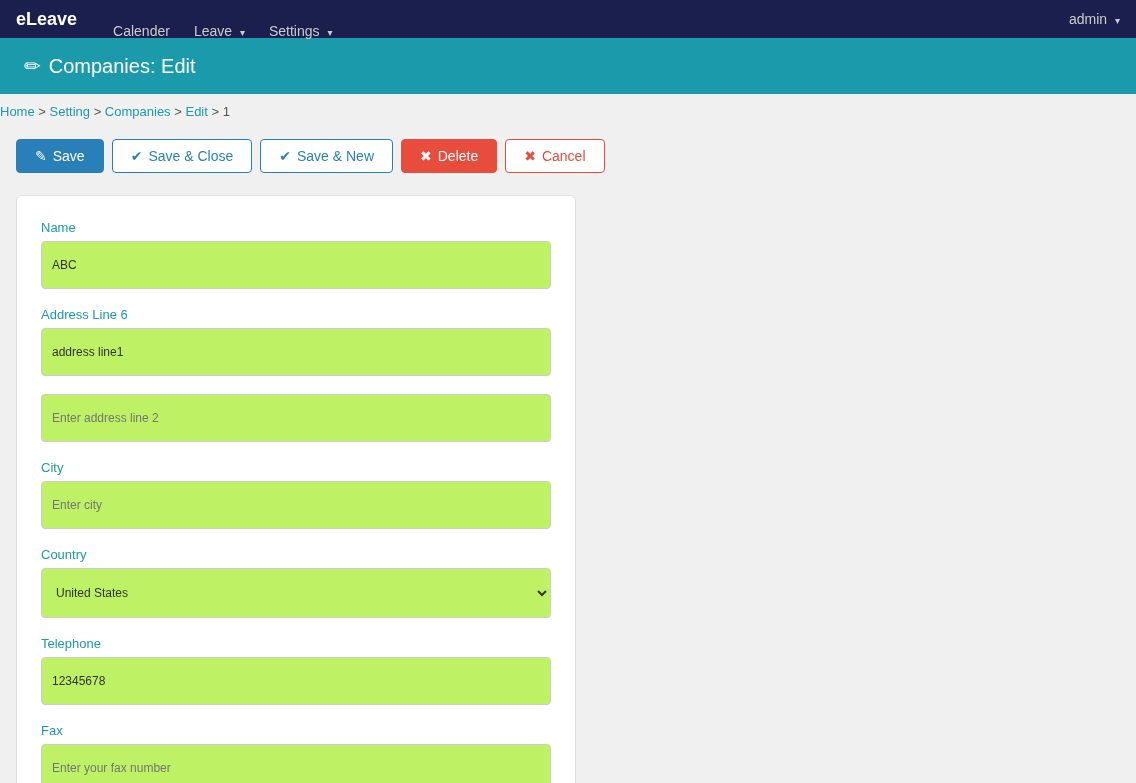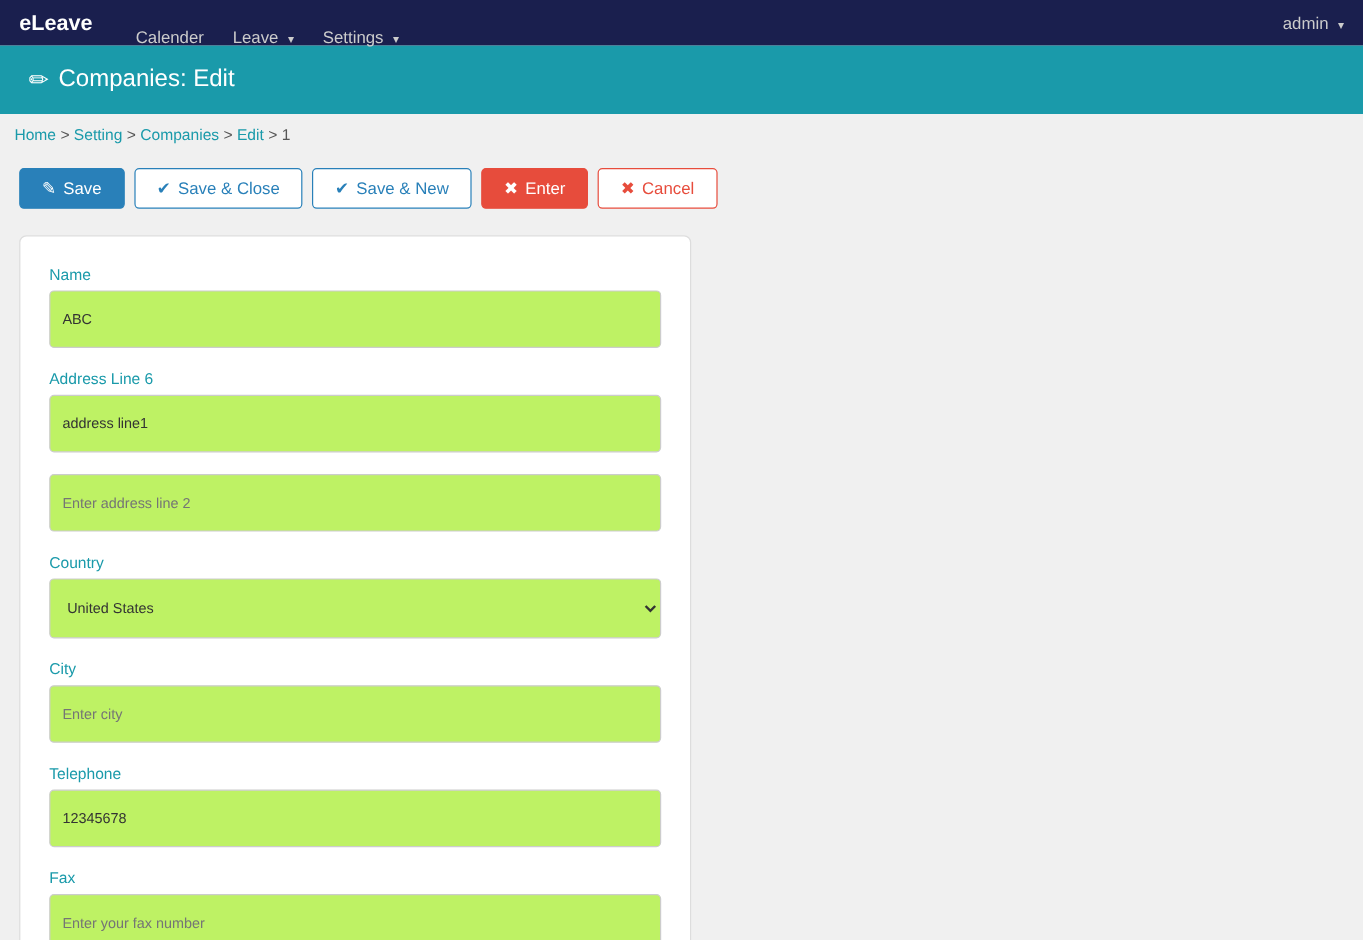--- a/index.html
+++ b/index.html
@@ -48,21 +48,21 @@
       color: #fff;
       font-size: 20px;
       font-weight: normal;
       display: flex;
       align-items: center;
       gap: 8px;
     }
 
     
     .breadcrumb {
-      padding: 10px 12px;
+      padding: 10px 0;
       background: #f0f0f0;
       font-size: 13px;
       color: #555;
     }
     .breadcrumb a {
       color: #1a9aaa;
       text-decoration: none;
     }
     .breadcrumb span { color: #555; }
 
@@ -183,21 +183,21 @@
   <button class="btn btn-blue-outline">
     <span>✔</span>
     <span>Save &amp; Close</span>
   </button>
   <button class="btn btn-blue-outline">
     <span>✔</span>
     <span>Save &amp; New</span>
   </button>
   <button class="btn btn-red">
     <span>✖</span>
-    <span>Enter</span>
+    <span>Delete</span>
   </button>
   <button class="btn btn-red-outline">
     <span>✖</span>
     <span>Cancel</span>
   </button>
 </div>
 
 <div class="form-card">
 
   <div class="form-group">
@@ -208,30 +208,30 @@
   <div class="form-group">
     <label class="form-label">Address Line 6</label>
     <input class="form-control" type="text" value="address line1" style="">
   </div>
 
   <div class="form-group">
     <input class="form-control" type="text" placeholder="Enter address line 2" style="">
   </div>
 
   <div class="form-group">
+    <label class="form-label">City</label>
+    <input class="form-control" type="text" placeholder="Enter city" style="">
+  </div>
+
+  <div class="form-group">
     <label class="form-label">Country</label>
     <select class="form-control"><option value="United States">United States</option><option value="United Kingdom">United Kingdom</option><option value="Canada">Canada</option><option value="Australia">Australia</option><option value="India">India</option></select>
   </div>
 
   <div class="form-group">
-    <label class="form-label">City</label>
-    <input class="form-control" type="text" placeholder="Enter city" style="">
-  </div>
-
-  <div class="form-group">
     <label class="form-label">Telephone</label>
     <input class="form-control" type="text" value="12345678" style="">
   </div>
 
   <div class="form-group">
     <label class="form-label">Fax</label>
     <input class="form-control" type="text" placeholder="Enter your fax number" style="">
   </div>
 
 </div>

